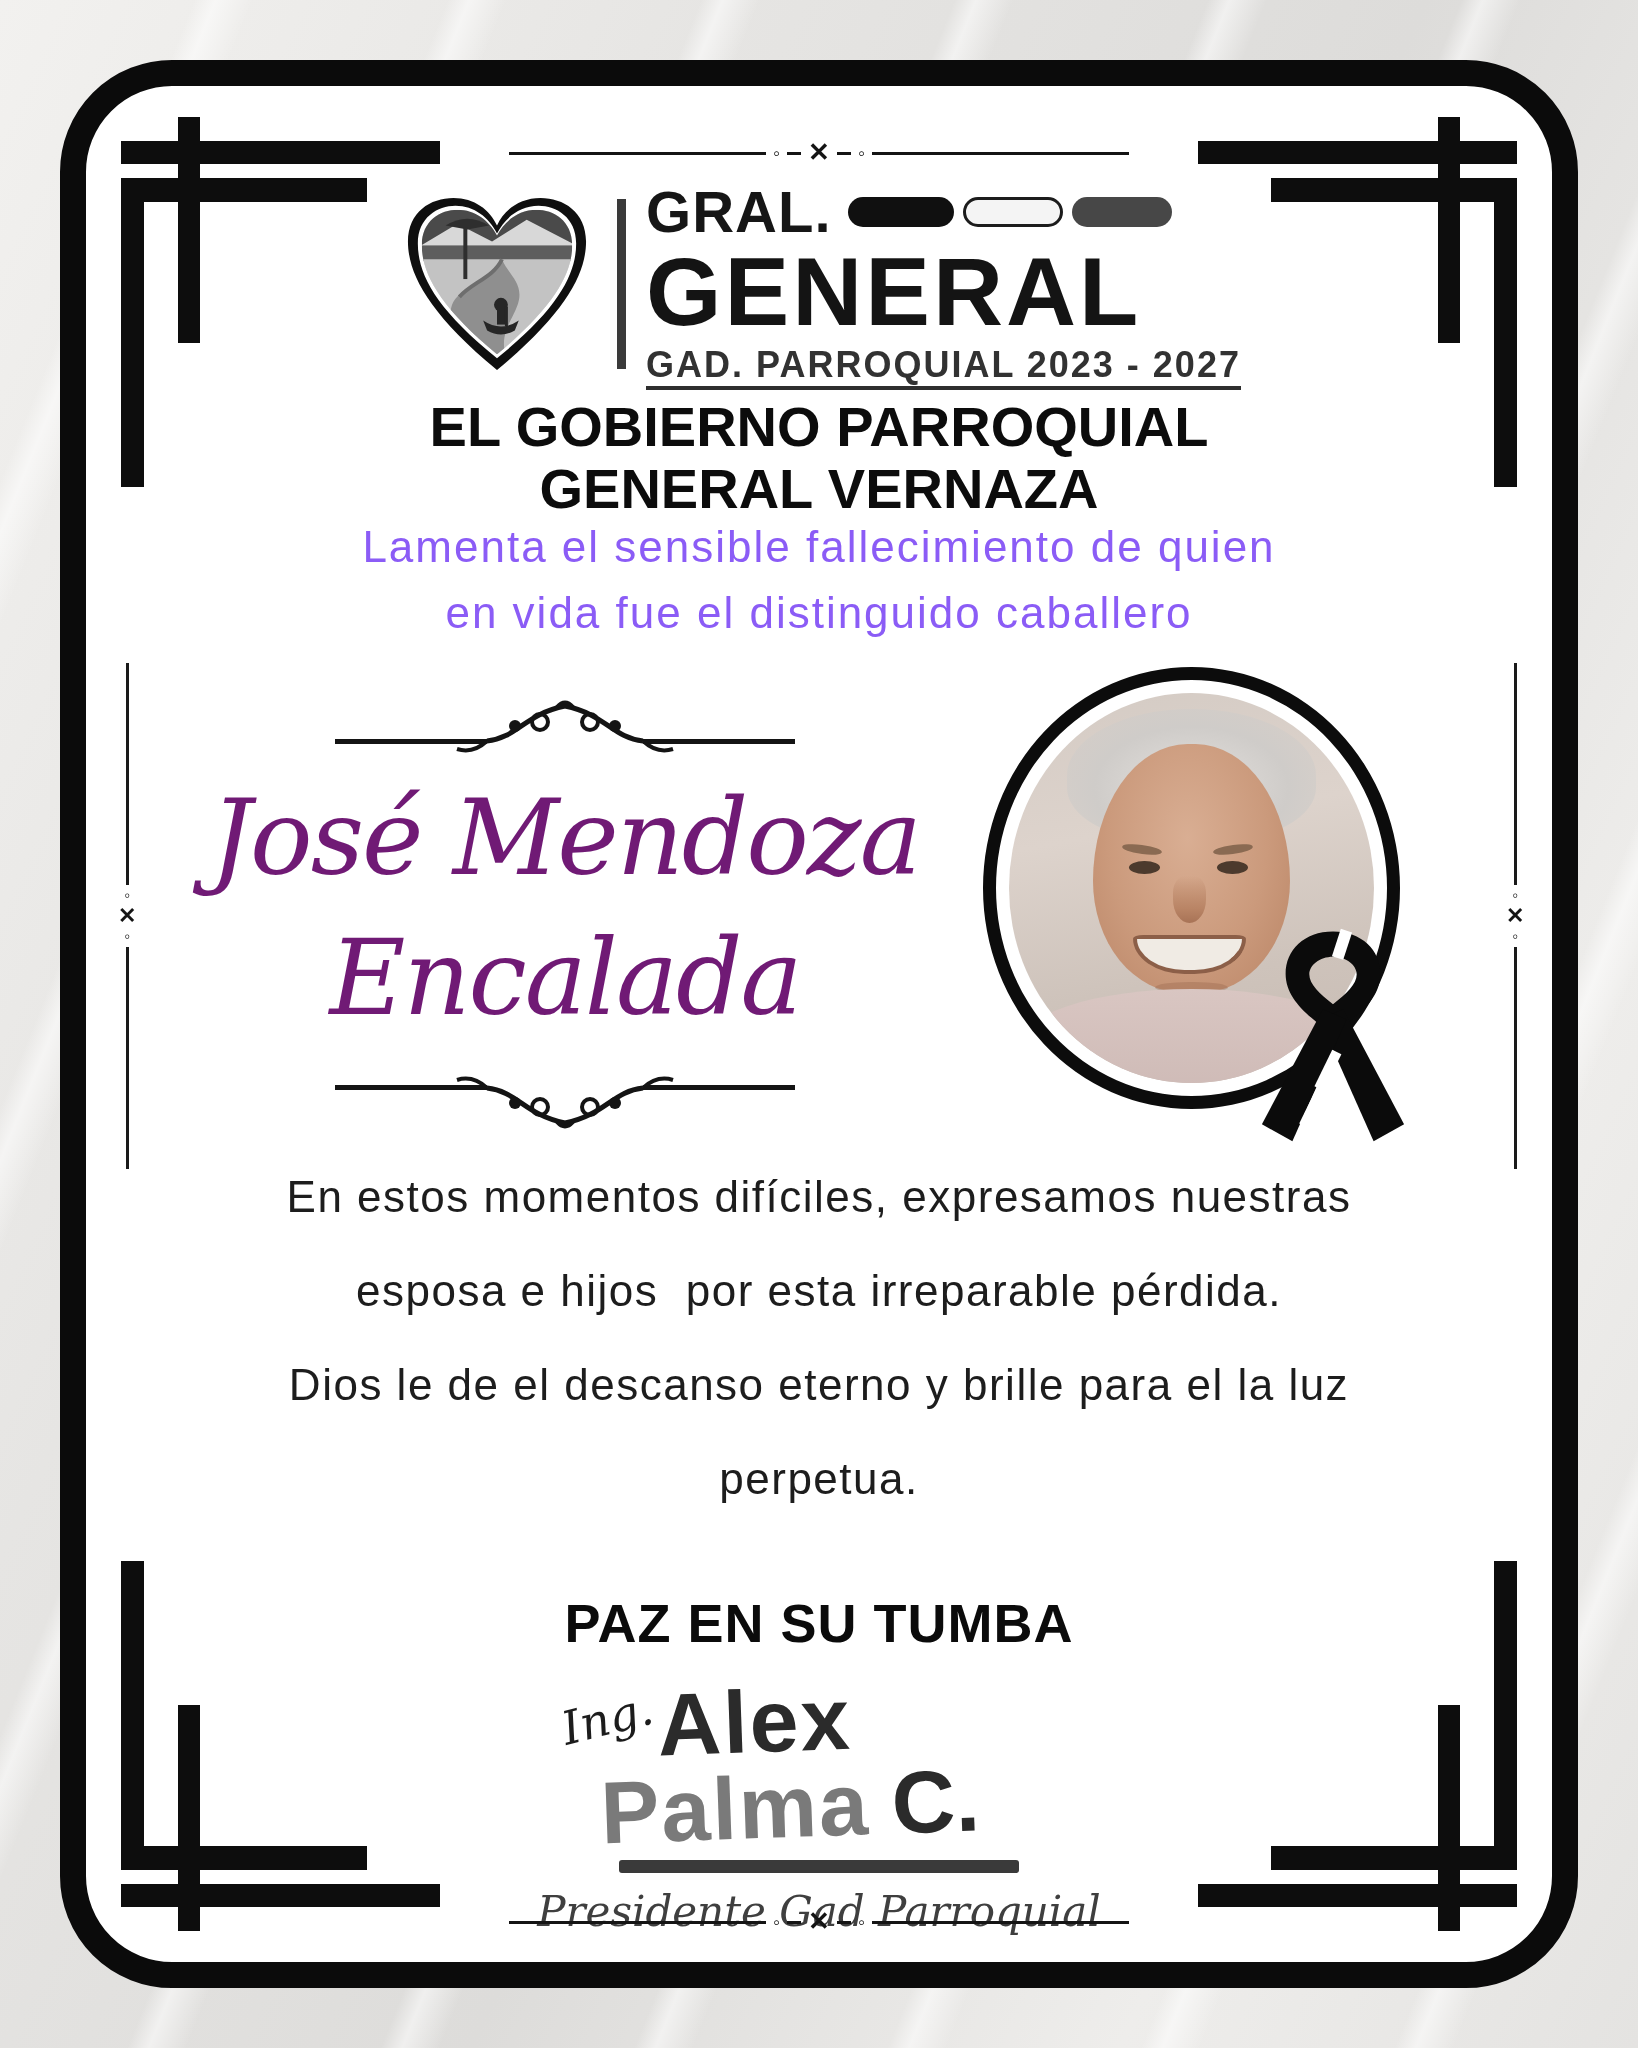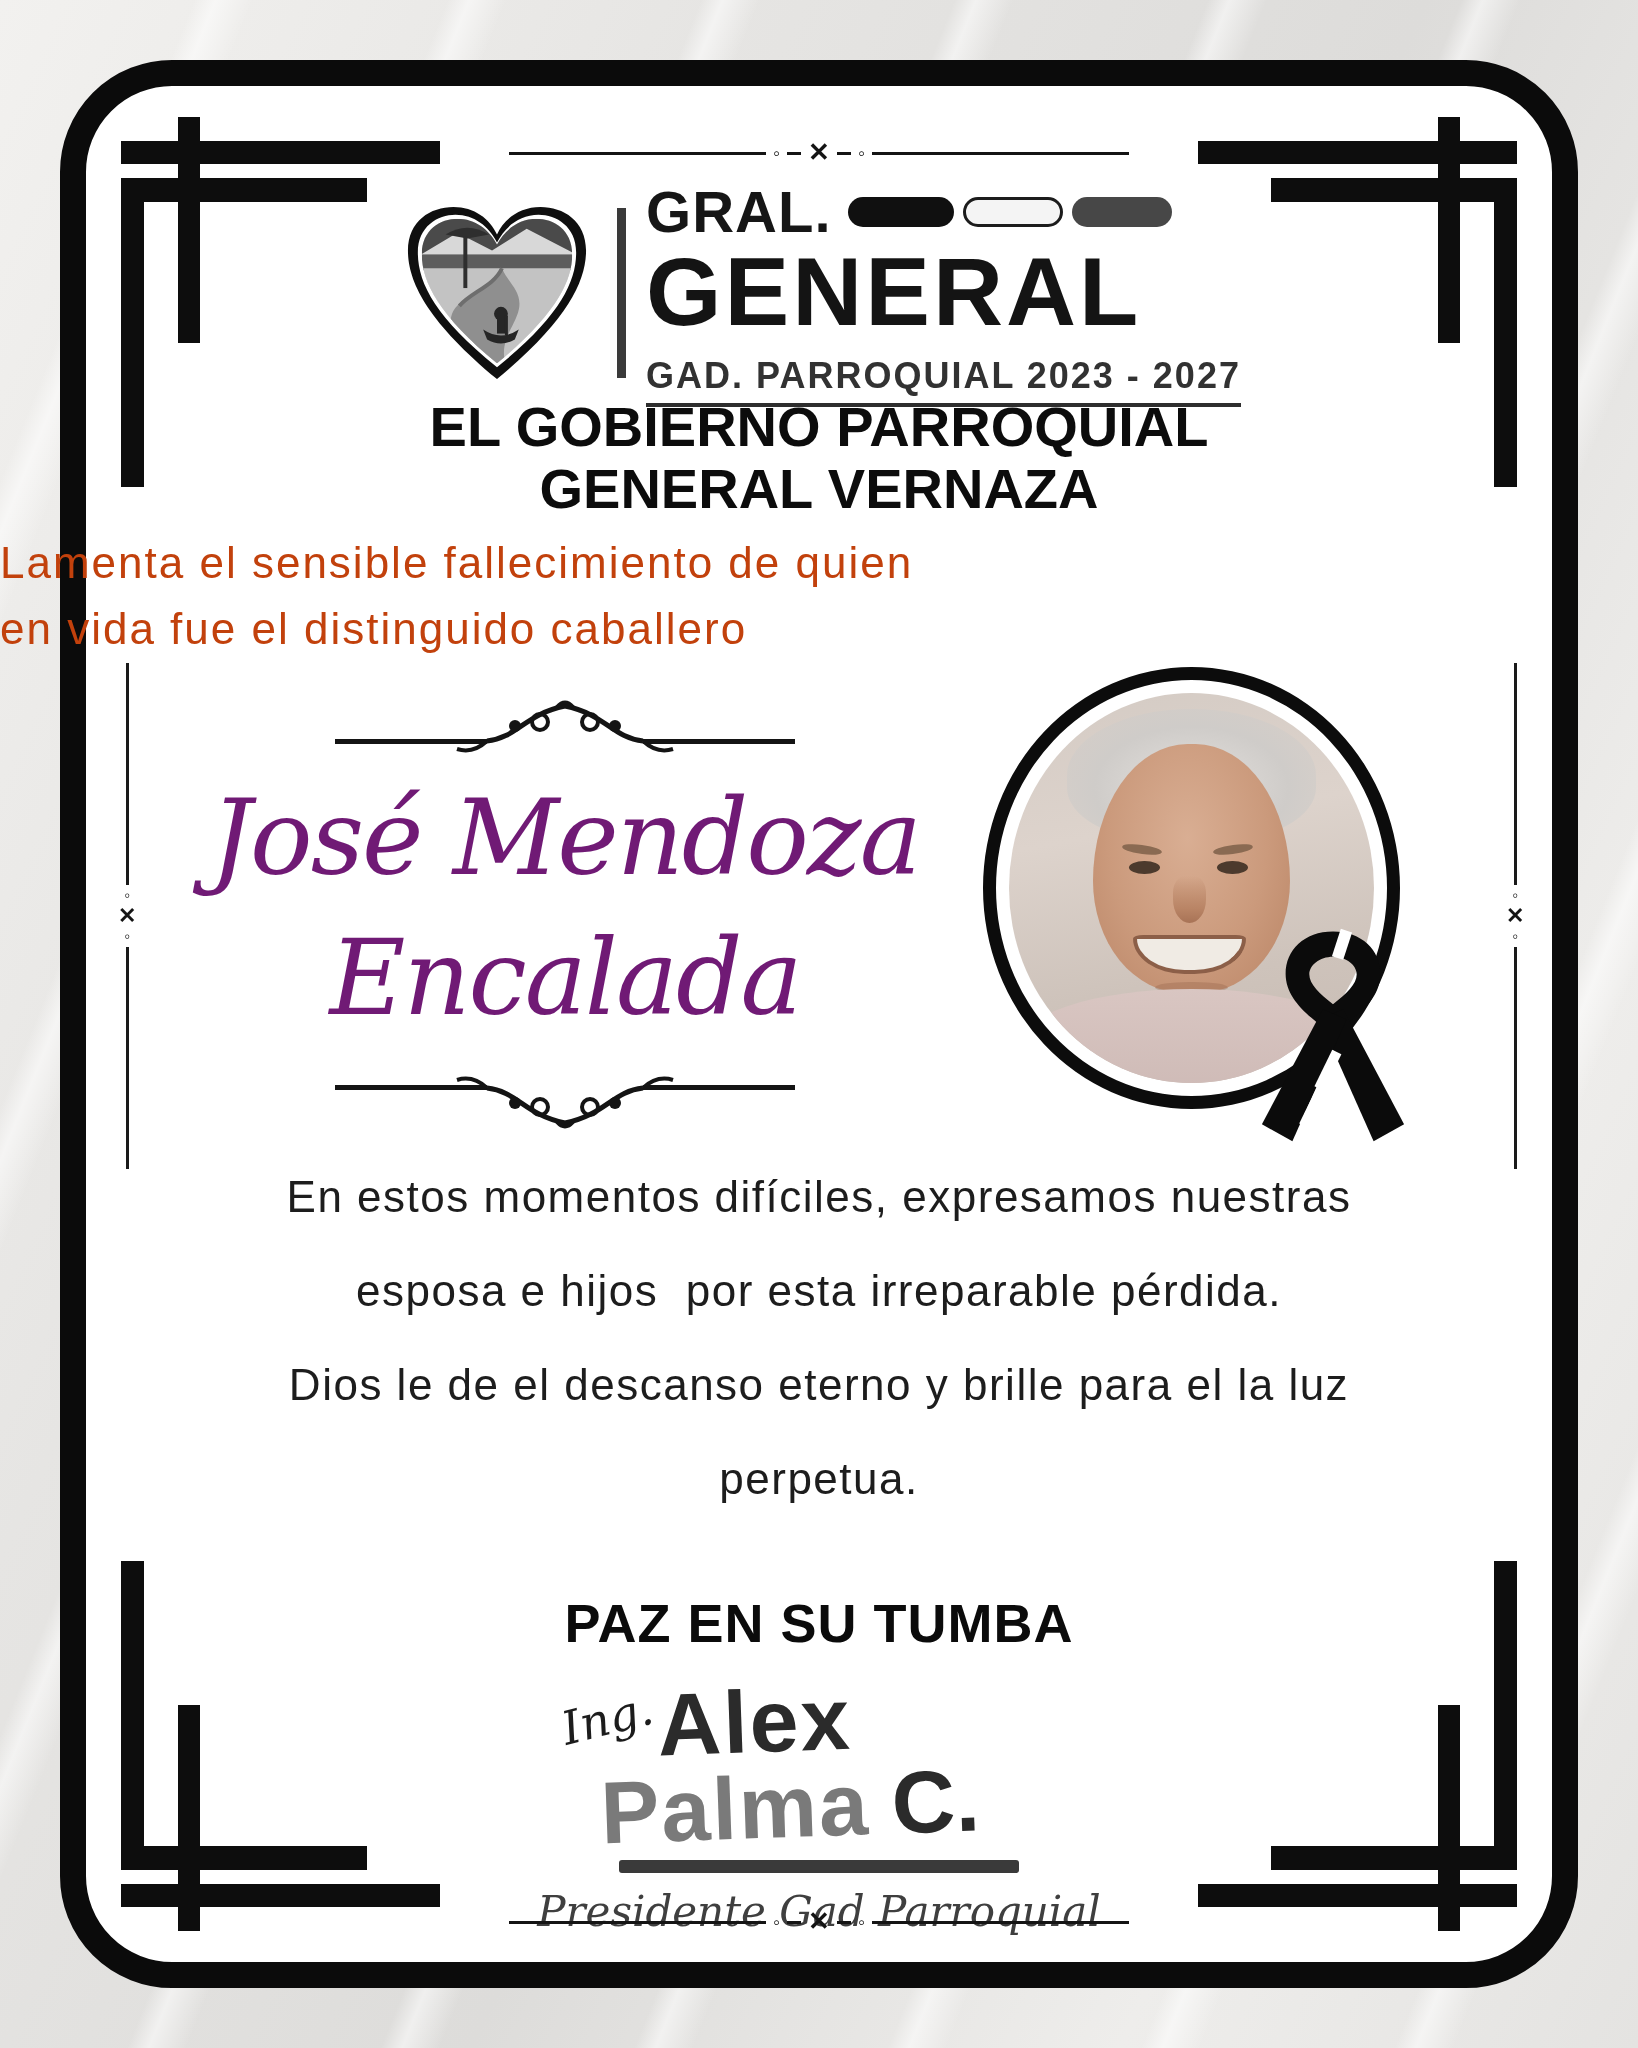--- a/index.html
+++ b/index.html
@@ -53,27 +53,27 @@
   .brand-sep{width:9px;height:170px;background:#3a3a3a;}
   .brand-text{display:flex;flex-direction:column;align-items:flex-start;}
   .brand-row1{display:flex;align-items:center;gap:16px;}
   .brand-abbrev{font-size:58px;font-weight:800;color:#161616;letter-spacing:1px;}
   .pills{display:flex;gap:9px;align-items:center;}
   .pill{height:30px;border-radius:16px;}
   .pill.p1{width:106px;background:#101010;}
   .pill.p2{width:100px;background:#f4f4f4;border:3px solid #1c1c1c;box-sizing:border-box;}
   .pill.p3{width:100px;background:#474747;}
   .brand-name{font-size:97px;font-weight:800;color:#141414;letter-spacing:3px;line-height:.92;margin-top:2px;}
-  .brand-term{font-size:36px;font-weight:700;color:#323232;letter-spacing:2px;border-bottom:4px solid #2e2e2e;padding-bottom:6px;margin-top:19px;}
+  .brand-term{font-size:36px;font-weight:700;color:#323232;letter-spacing:2px;border-bottom:4px solid #2e2e2e;margin-top:8px;}
 
   
   .org-heading{position:absolute;top:396px;left:0;width:100%;text-align:center;
     font-size:56px;font-weight:800;color:#0c0c0c;line-height:1.1;letter-spacing:0;}
-  .intro{position:absolute;top:530px;left:0;width:100%;text-align:left;
-    font-size:44px;color:#c2410c;letter-spacing:2px;line-height:1.5;}
+  .intro{position:absolute;top:514px;left:0;width:100%;text-align:center;
+    font-size:44px;color:#8b5cf6;letter-spacing:2px;line-height:1.5;}
 
   
   .name-block{position:absolute;left:165px;top:692px;width:800px;text-align:center;}
   .flourish{display:block;margin:0 auto;}
   .flourish.bottom{transform:scaleY(-1);margin-top:22px;}
   .script-name{font-family:"DejaVu Serif",serif;font-style:italic;font-size:104px;color:#701a75;line-height:1.35;letter-spacing:-2px;}
   .script-name.first{margin-top:10px;}
 
   
   .photo{position:absolute;left:983px;top:667px;width:417px;height:442px;

